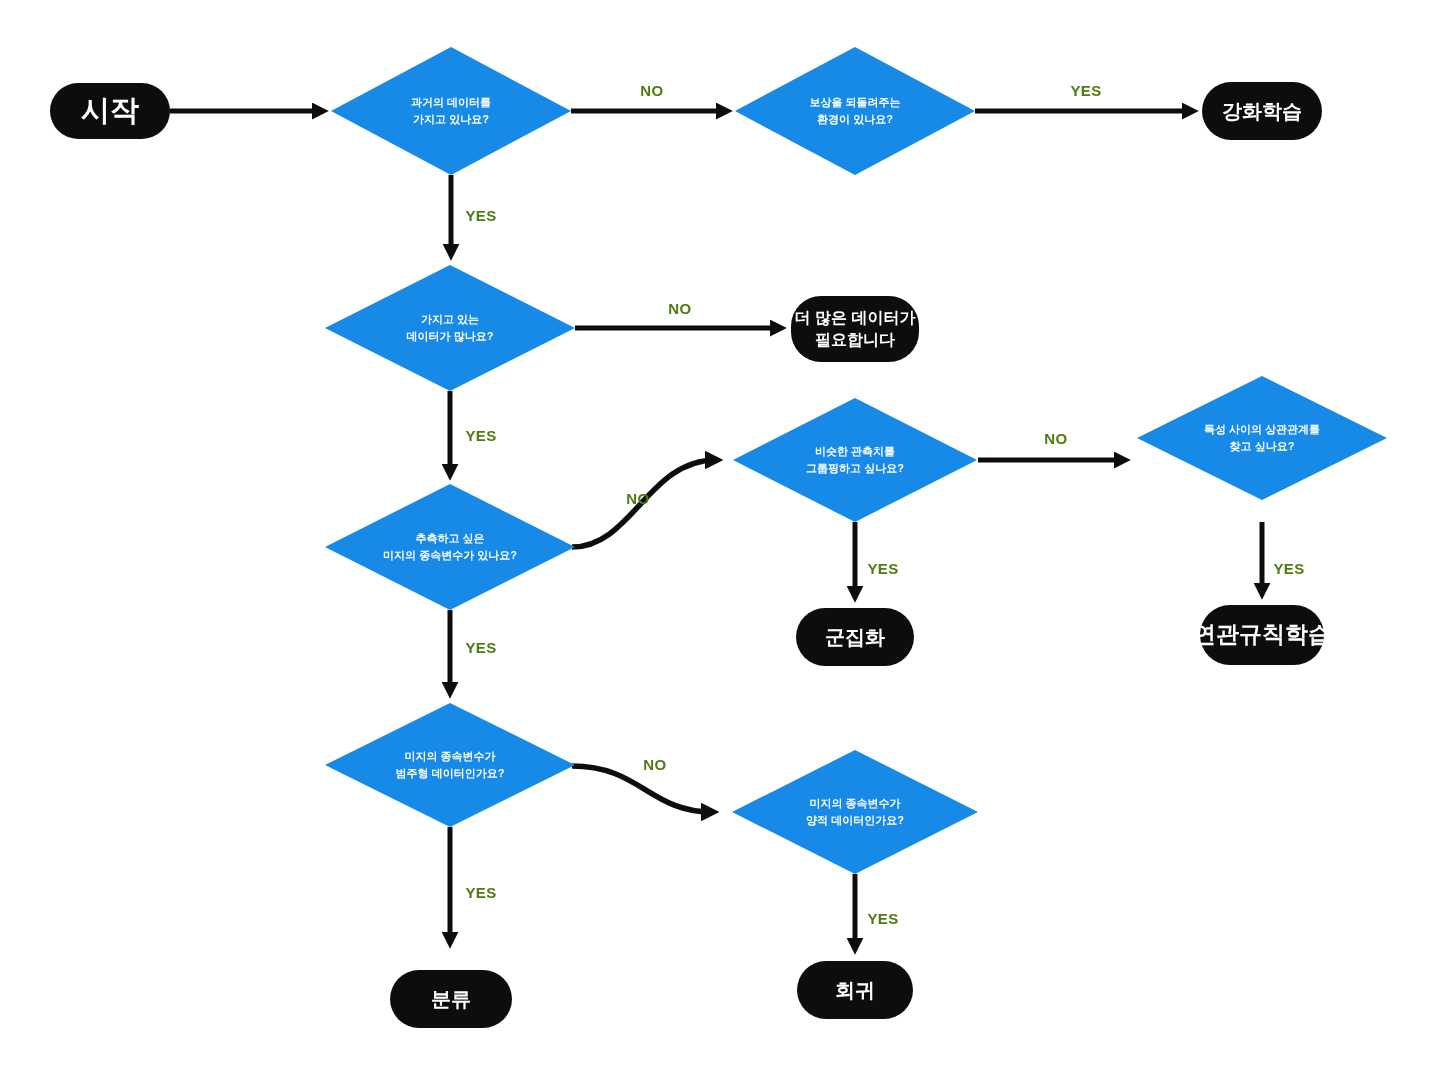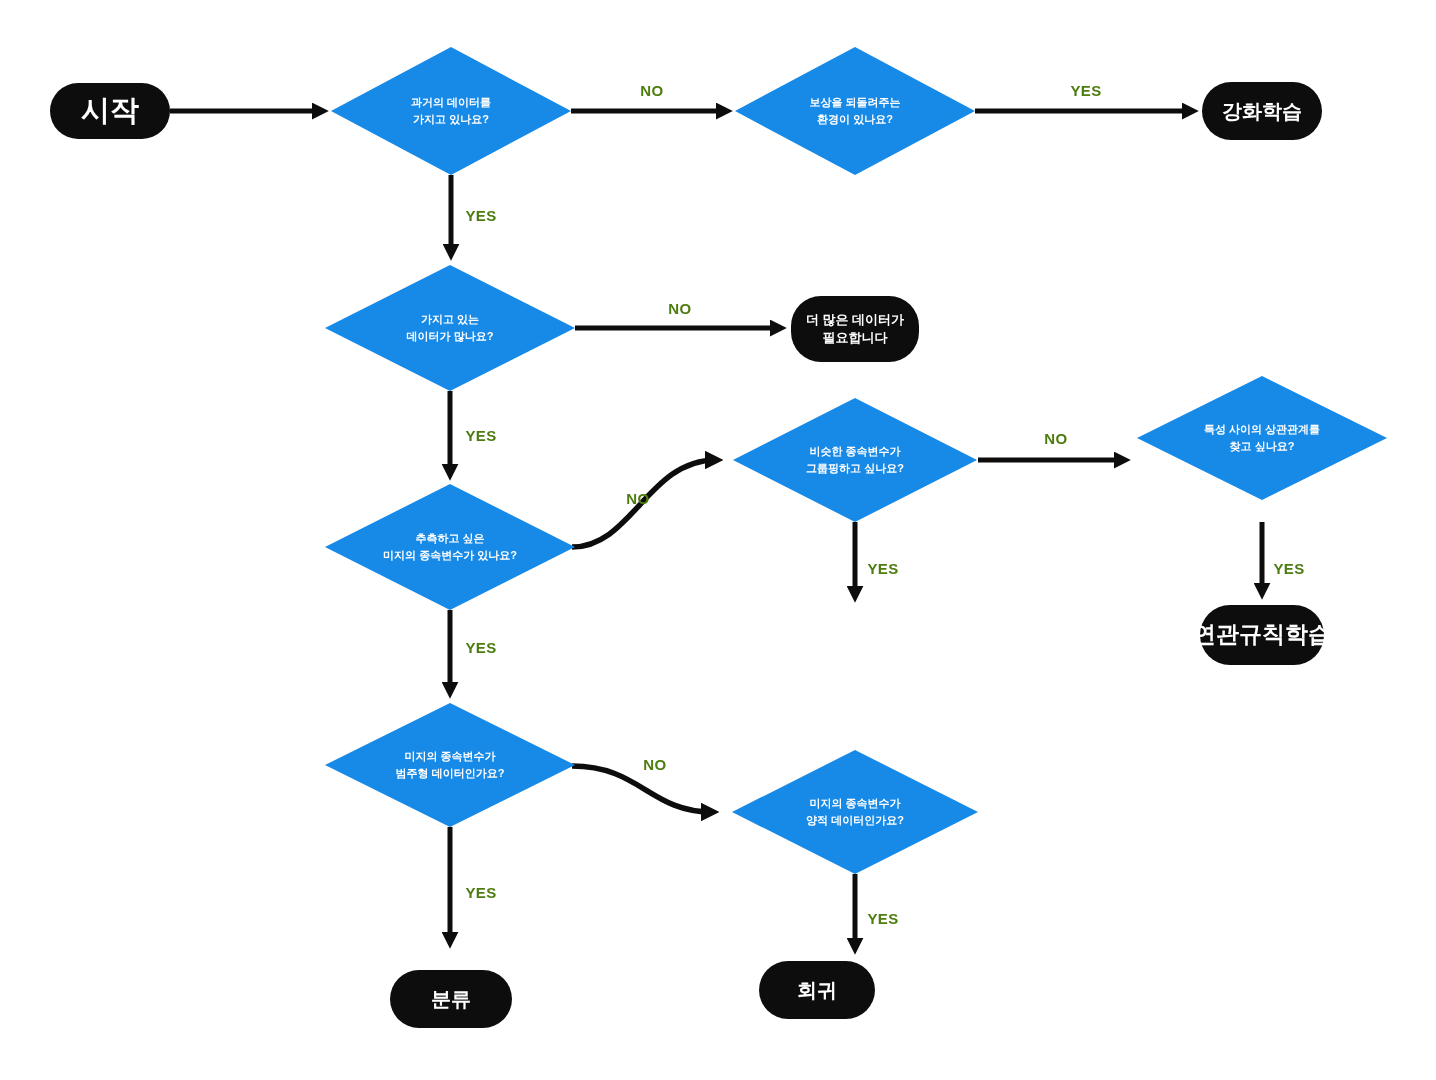--- a/index.html
+++ b/index.html
@@ -15,21 +15,21 @@
     clip-path:polygon(50% 0%,100% 50%,50% 100%,0% 50%);
     font-weight:700;font-size:11px;line-height:1.55;
   }
   .diamond span{white-space:nowrap;display:block;}
   .pill{
     background:#0d0d0d;color:#ffffff;border-radius:30px;
     font-weight:700;font-size:20px;line-height:1.35;
   }
   .pill span{white-space:nowrap;display:block;}
   .pill.start{font-size:29px;}
-  .pill.small-text{font-size:13px;}
+  .pill.small-text{font-size:16px;}
   .edge-label{
     position:absolute;transform:translate(-50%,-50%);
     font-weight:800;font-size:15px;color:#4d7c0f;letter-spacing:.4px;
     white-space:nowrap;
   }
 </style>
 </head>
 <body>
 
 <div class="canvas">
@@ -62,30 +62,33 @@
 
   <div class="node pill" style="left:1202px;top:82px;width:120px;height:58px;">
     <span>강화학습</span>
   </div>
 
   <div class="node pill small-text" style="left:791px;top:296px;width:128px;height:66px;">
     <span>더 많은 데이터가</span>
     <span>필요합니다</span>
   </div>
 
+  <div class="node pill" style="left:796px;top:608px;width:118px;height:58px;">
+    <span>군집화</span>
+  </div>
 
   <div class="node pill" style="left:1200px;top:605px;width:124px;height:60px;font-size:23px;">
     <span>연관규칙학습</span>
   </div>
 
   <div class="node pill" style="left:390px;top:955px;width:122px;height:58px;margin-top:15px;">
     <span>분류</span>
   </div>
 
-  <div class="node pill" style="left:759px;top:961px;width:116px;height:58px;">
+  <div class="node pill" style="left:797px;top:961px;width:116px;height:58px;">
     <span>회귀</span>
   </div>
 
   <div class="node diamond" style="left:331px;top:47px;width:240px;height:128px;">
     <span>과거의 데이터를</span>
     <span>가지고 있나요?</span>
   </div>
 
   <div class="node diamond" style="left:735px;top:47px;width:240px;height:128px;">
     <span>보상을 되돌려주는</span>
@@ -96,21 +99,21 @@
     <span>가지고 있는</span>
     <span>데이터가 많나요?</span>
   </div>
 
   <div class="node diamond" style="left:325px;top:484px;width:250px;height:126px;">
     <span>추측하고 싶은</span>
     <span>미지의 종속변수가 있나요?</span>
   </div>
 
   <div class="node diamond" style="left:733px;top:398px;width:244px;height:124px;">
-    <span>비슷한 종속변수가</span>
+    <span>비슷한 관측치를</span>
     <span>그룹핑하고 싶나요?</span>
   </div>
 
   <div class="node diamond" style="left:1137px;top:376px;width:250px;height:124px;">
     <span>특성 사이의 상관관계를</span>
     <span>찾고 싶나요?</span>
   </div>
 
   <div class="node diamond" style="left:325px;top:703px;width:250px;height:124px;">
     <span>미지의 종속변수가</span>

